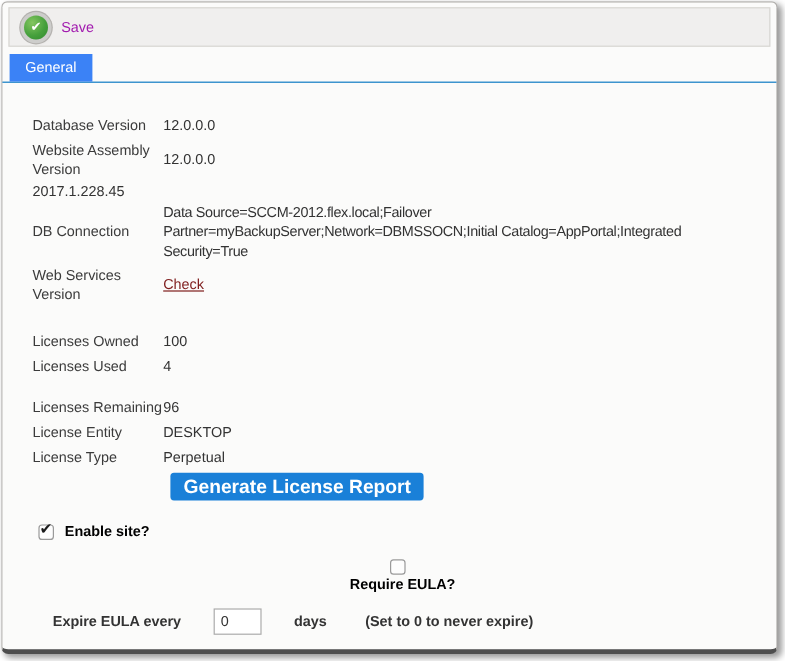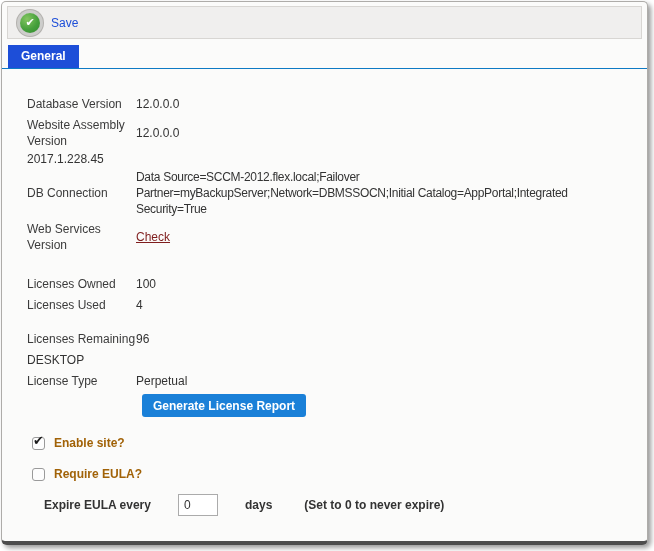--- a/index.html
+++ b/index.html
@@ -22,60 +22,60 @@
     display:flex; align-items:center;
   }
   .save-btn { display:flex; align-items:center; cursor:pointer; padding-left:9px; }
   .save-icon {
     width:20px; height:20px; border-radius:50%;
     background:radial-gradient(circle at 35% 30%, #84c661 0%, #46a03c 55%, #2f8a2d 100%);
     box-shadow:0 0 0 3px #cdcdcb, 0 0 0 4px #b3b1ae, 1px 2px 3px rgba(0,0,0,.35);
     display:flex; align-items:center; justify-content:center;
     color:#fff; font-size:11px; font-weight:bold; margin:0 11px 0 3px;
   }
-  .save-label { color:#1d4ed8; font-size:12px; }
+  .save-label { color:#a21caf; font-size:12px; }
 
   
   .tabbar { margin-top:6px; padding-left:6px; border-bottom:1px solid #0e7ac4; }
   .tab {
-    display:inline-block; background:#1d4ed8; color:#fff;
-    font-size:12px; font-weight:bold; padding:4px 13px 5px 13px;
+    display:inline-block; background:#3b82f6; color:#fff;
+    font-size:12px; font-weight:normal; padding:4px 13px 5px 13px;
     cursor:pointer;
   }
 
   
   .content { padding:27px 8px 0 25px; font-size:12px; line-height:16px; color:#333; }
   .row { display:flex; align-items:flex-start; }
   .row .label { width:109px; flex:none; color:#3b3b3b; }
   .row .value { flex:1; }
   .v-center-value .value, .v-center-value .link { align-self:center; }
   .v-center-label .label { align-self:center; }
   .db-value { max-width:512px; letter-spacing:-0.3px; }
   .link { color:#7f1d1d; text-decoration:underline; cursor:pointer; }
 
   .mb2{margin-bottom:2px} .mb4{margin-bottom:4px}
   .mb5{margin-bottom:5px} .mb18{margin-bottom:18px} .mb23{margin-bottom:23px}
 
   .btn-row { margin:3px 0 0 115px; }
   .blue-btn {
     background:#1a80d8; color:#fff; border:none; border-radius:3px;
-    font-family:inherit; font-size:12px; font-weight:bold;
+    font-family:inherit; font-size:16px; font-weight:bold;
     padding:4px 11px; height:23px; cursor:pointer;
   }
 
   .cb-row { display:flex; align-items:center; padding-left:5px; margin-top:18px; }
-  .cb-row2 { margin-top:15px; }
+  .cb-row2 { margin-top:15px;flex-direction:column; }
   .checkbox {
     width:13px; height:13px; border:1px solid #9a9a9a; border-radius:3px;
     background:#fdfdfd; margin-right:9px; position:relative; cursor:pointer; flex:none;
   }
   .checkbox .mark {
     position:absolute; left:0px; top:-5px; font-size:13px; color:#1b1b1b;
   }
-  .cb-label { font-weight:bold; color:#a16207; }
+  .cb-label { font-weight:bold; color:#000000; }
 
   .expire-row { display:flex; align-items:center; padding-left:17px; margin-top:12px;
                 font-weight:bold; color:#333;gap:18px; }
   .expire-input {
     width:40px; height:22px; border:1px solid #ababab; font-family:inherit;
     font-size:12px; padding:2px 5px; margin:0 9px; color:#333;
   }
   .expire-note { margin-left:14px; }
 </style>
 </head>
@@ -129,20 +129,21 @@
       <span class="label">Licenses Used</span>
       <span class="value">4</span>
     </div>
 
     <div class="row mb5">
       <span class="label">Licenses Remaining</span>
       <span class="value">96</span>
     </div>
 
     <div class="row mb5">
+      <span class="label">License Entity</span>
       <span class="value">DESKTOP</span>
     </div>
 
     <div class="row mb5">
       <span class="label">License Type</span>
       <span class="value">Perpetual</span>
     </div>
 
 
     <div class="btn-row">

